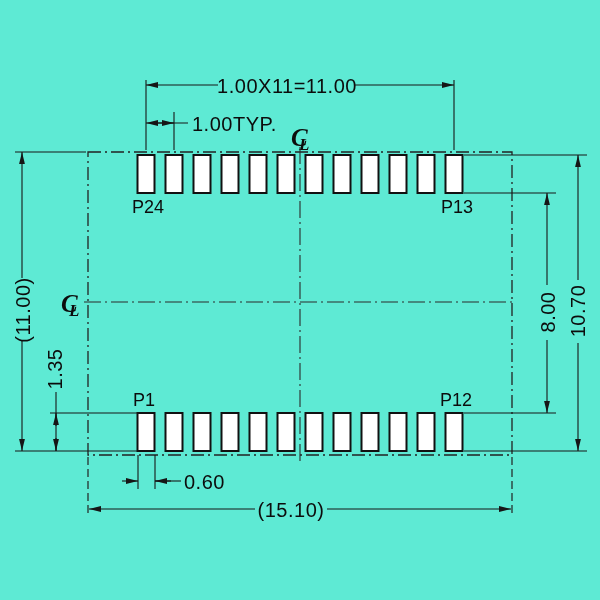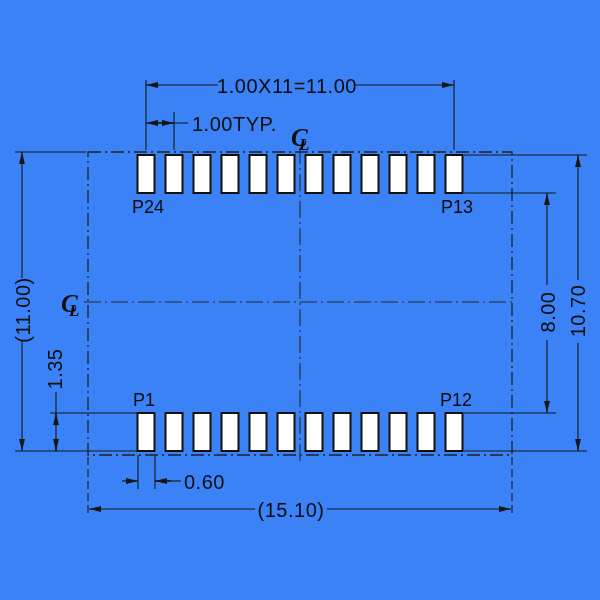--- a/index.html
+++ b/index.html
@@ -1,16 +1,16 @@
 <!DOCTYPE html>
 <html><head>
 <meta charset="utf-8">
 <style>
   html,body{margin:0;padding:0;background:#ffffff;}
-  #stage{position:relative;width:600px;height:600px;background:#3b82f6;overflow:hidden;
+  #stage{position:relative;width:600px;height:600px;background:#5eead4;overflow:hidden;
          font-family:"Liberation Sans", sans-serif;}
   svg{position:absolute;left:0;top:0;}
   .ln{stroke:#161616;stroke-width:1.1;fill:none;}
   .dimln{stroke:#161616;stroke-width:1.1;fill:none;}
   .body-outline{stroke:#222222;stroke-width:1.3;fill:none;stroke-dasharray:13 4 2 4;}
   .centerline{stroke:#2a2a2a;stroke-width:1.1;fill:none;stroke-dasharray:17 4 2 4;}
   .ext-dash{stroke:#222222;stroke-width:1.2;fill:none;stroke-dasharray:8 4;}
   .pad{stroke:#111111;stroke-width:2;fill:#ffffff;}
   text{fill:#0c0c0c;}
   .dim{font-size:20px;letter-spacing:0.5px;}

